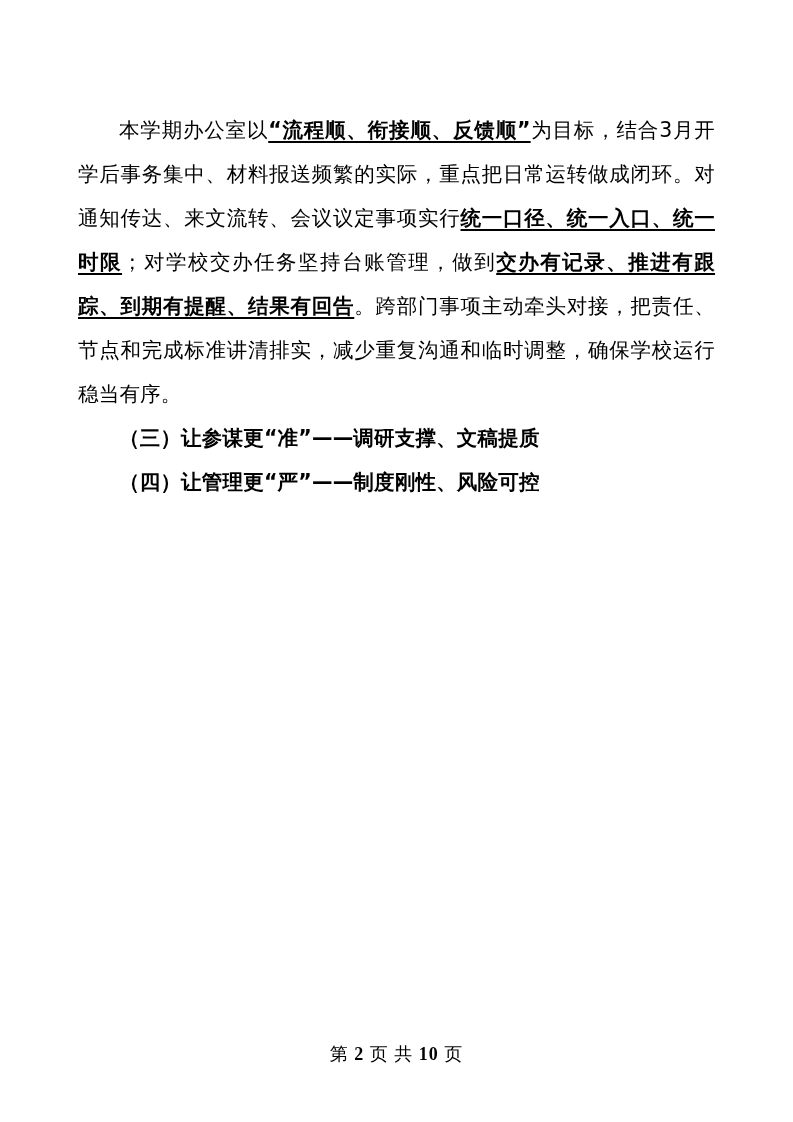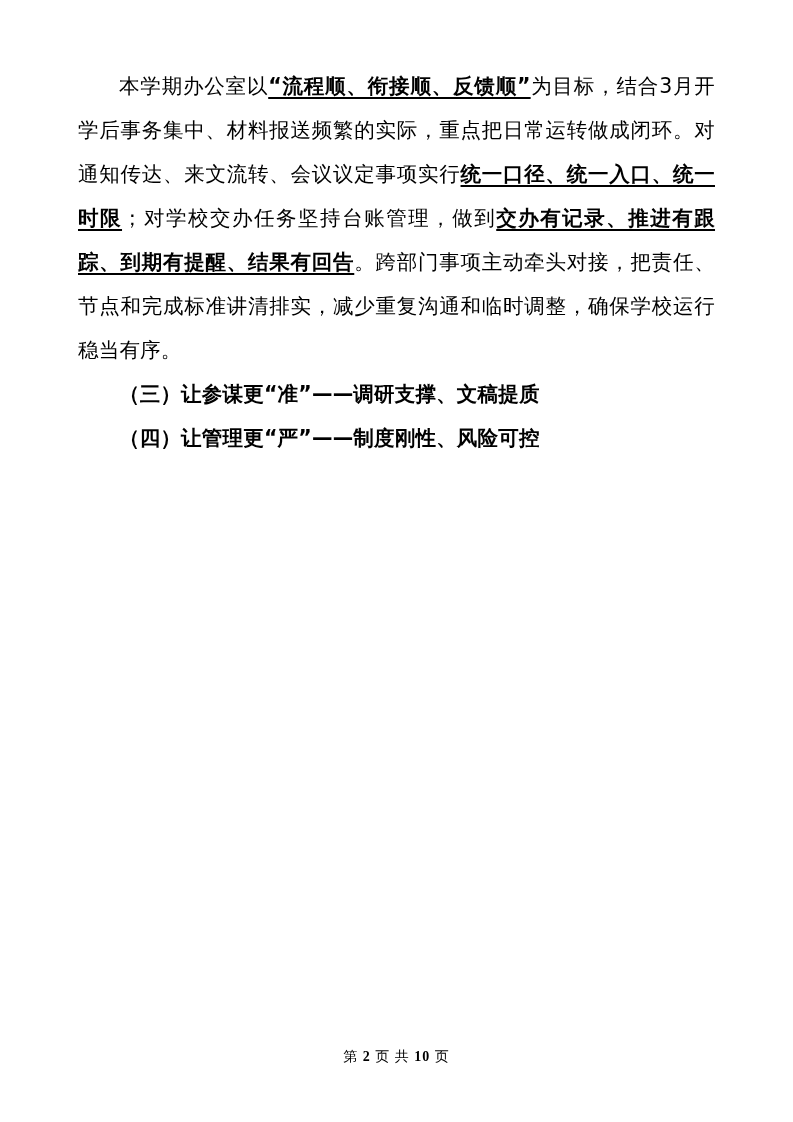--- a/index.html
+++ b/index.html
@@ -12,21 +12,21 @@
     height: 1122px;
     font-family: "DejaVu Sans", "Liberation Sans", sans-serif;
     color: #000000;
     position: relative;
     overflow: hidden;
   }
   .page {
     width: 793px;
     height: 1122px;
     box-sizing: border-box;
-    padding: 64px 78px 0 78px;
+    padding: 108px 78px 0 78px;
     position: relative;
   }
   .doc-body {
     font-size: 20.5px;
     line-height: 44px;
     letter-spacing: 0.2px;
     text-align: justify;
     text-justify: inter-ideograph;
   }
   p.para {
@@ -44,21 +44,21 @@
   }
   .b {
     font-weight: bold;
   }
   .footer {
     position: absolute;
     left: 0;
     right: 0;
     bottom: 56px;
     text-align: center;
-    font-size: 14px;
+    font-size: 18px;
     letter-spacing: 1px;
     color: #000000;
     font-family: "Liberation Serif", serif;
   }
   .footer .num {
     font-weight: bold;
   }
 </style>
 </head>
 <body>

